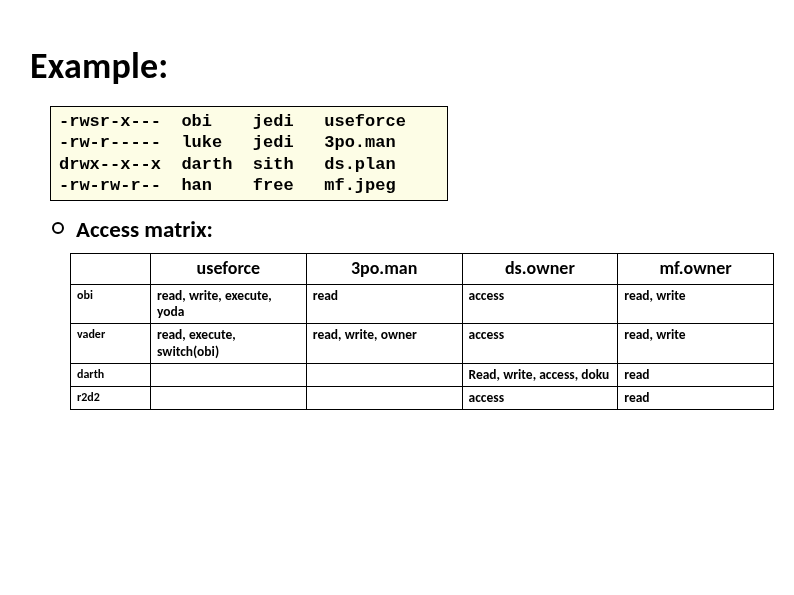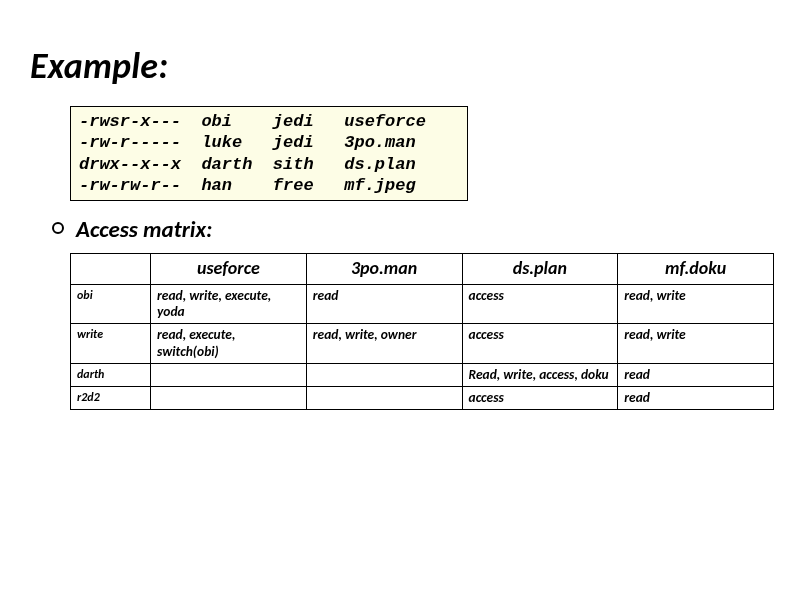--- a/index.html
+++ b/index.html
@@ -8,21 +8,20 @@
     background: #fff;
     font-family: "Calibri", "Segoe UI", Arial, sans-serif;
     color: #000;
   }
   .slide {
     box-sizing: border-box;
     width: 794px;
     height: 437px;
     padding: 44px 16px 20px 30px;
     position: relative;
-    font-style: italic;
   }
   h1.title {
     margin: 0 0 18px 0;
     font-size: 36px;
     font-weight: 700;
     letter-spacing: 0.2px;
   }
   ul.bullets {
     list-style: none;
     margin: 0 0 10px 0;
@@ -43,21 +42,21 @@
     width: 12px;
     height: 12px;
     border: 2px solid #000;
     border-radius: 50%;
     box-sizing: border-box;
   }
 
   .codeboxes {
     display: flex;
     gap: 60px;
-    margin-left: 40px;
+    margin-left: 20px;
     margin-bottom: 14px;
     flex-direction: column;
   }
   .codebox {
     background: #fdfde6;
     border: 1px solid #000;
     padding: 4px 8px 4px 8px;
     font-family: "Courier New", Courier, monospace;
     font-size: 17px;
     font-weight: 700;
@@ -128,34 +127,34 @@
         <col>
           <col>
           <col>
           <col>
       </colgroup>
       <thead>
         <tr>
           <th></th>
           <th>useforce</th>
           <th>3po.man</th>
-          <th>ds.plan</th>
-          <th>mf.doku</th>
+          <th>ds.owner</th>
+          <th>mf.owner</th>
         </tr>
       </thead>
       <tbody>
         <tr>
           <td class="row-name">obi</td>
           <td class="cell">read, write, execute, yoda</td>
           <td class="cell">read</td>
           <td class="cell">access</td>
           <td class="cell">read, write</td>
         </tr>
         <tr>
-          <td class="row-name">write</td>
+          <td class="row-name">vader</td>
           <td class="cell">read, execute, switch(obi)</td>
           <td class="cell">read, write, owner</td>
           <td class="cell">access</td>
           <td class="cell">read, write</td>
         </tr>
         <tr>
           <td class="row-name">darth</td>
           <td class="cell"></td>
           <td class="cell"></td>
           <td class="cell">Read, write, access, doku</td>

